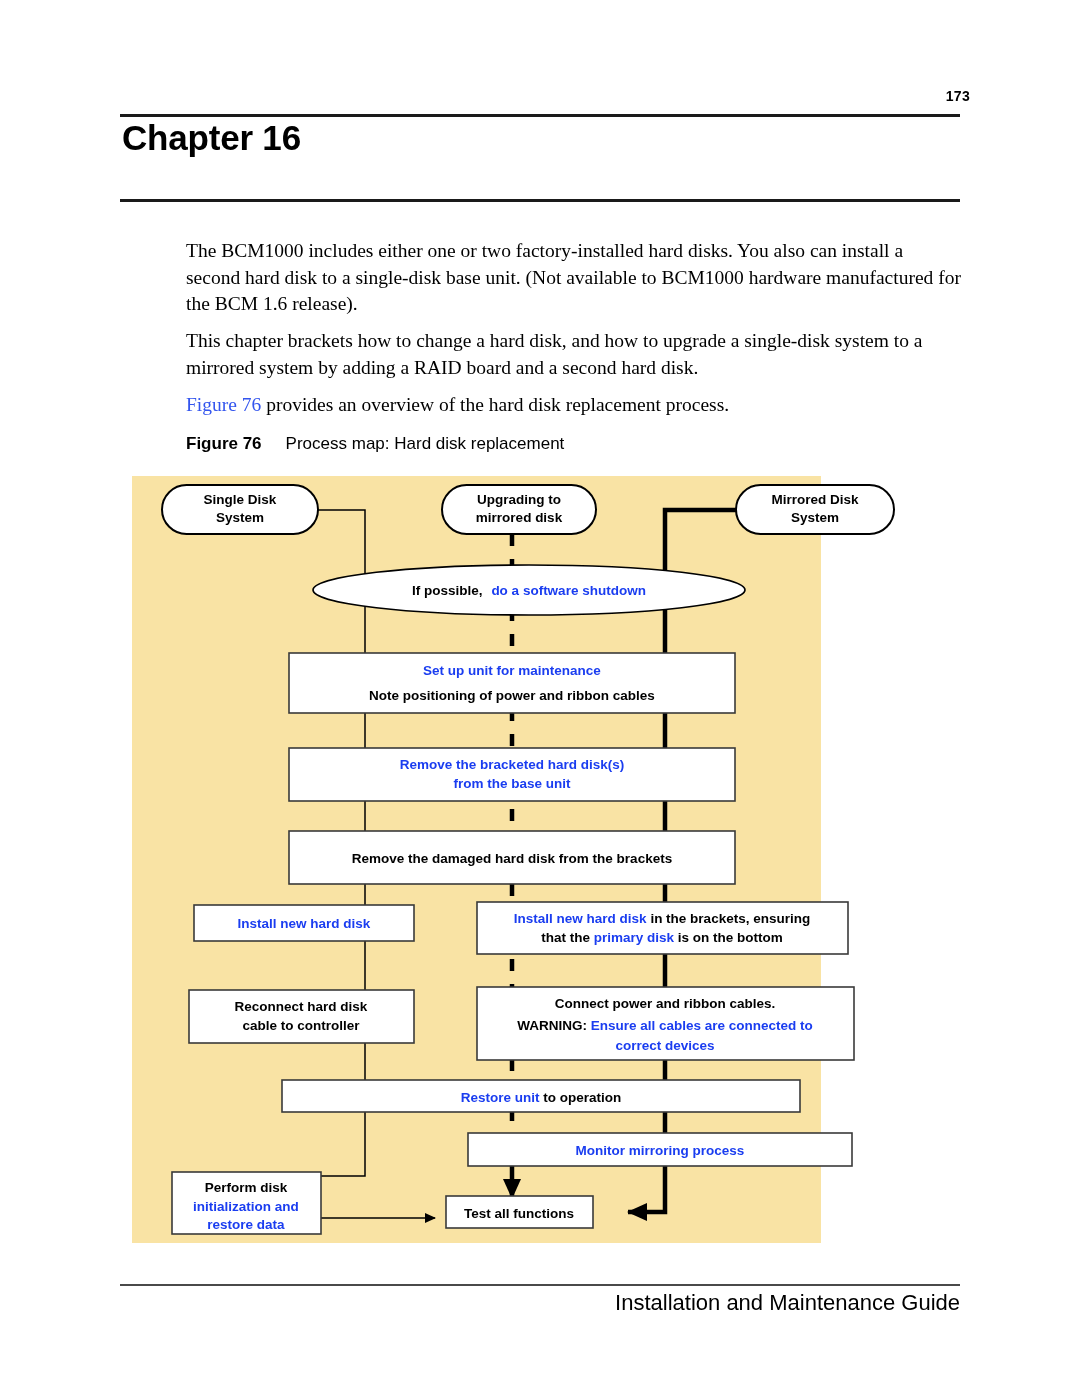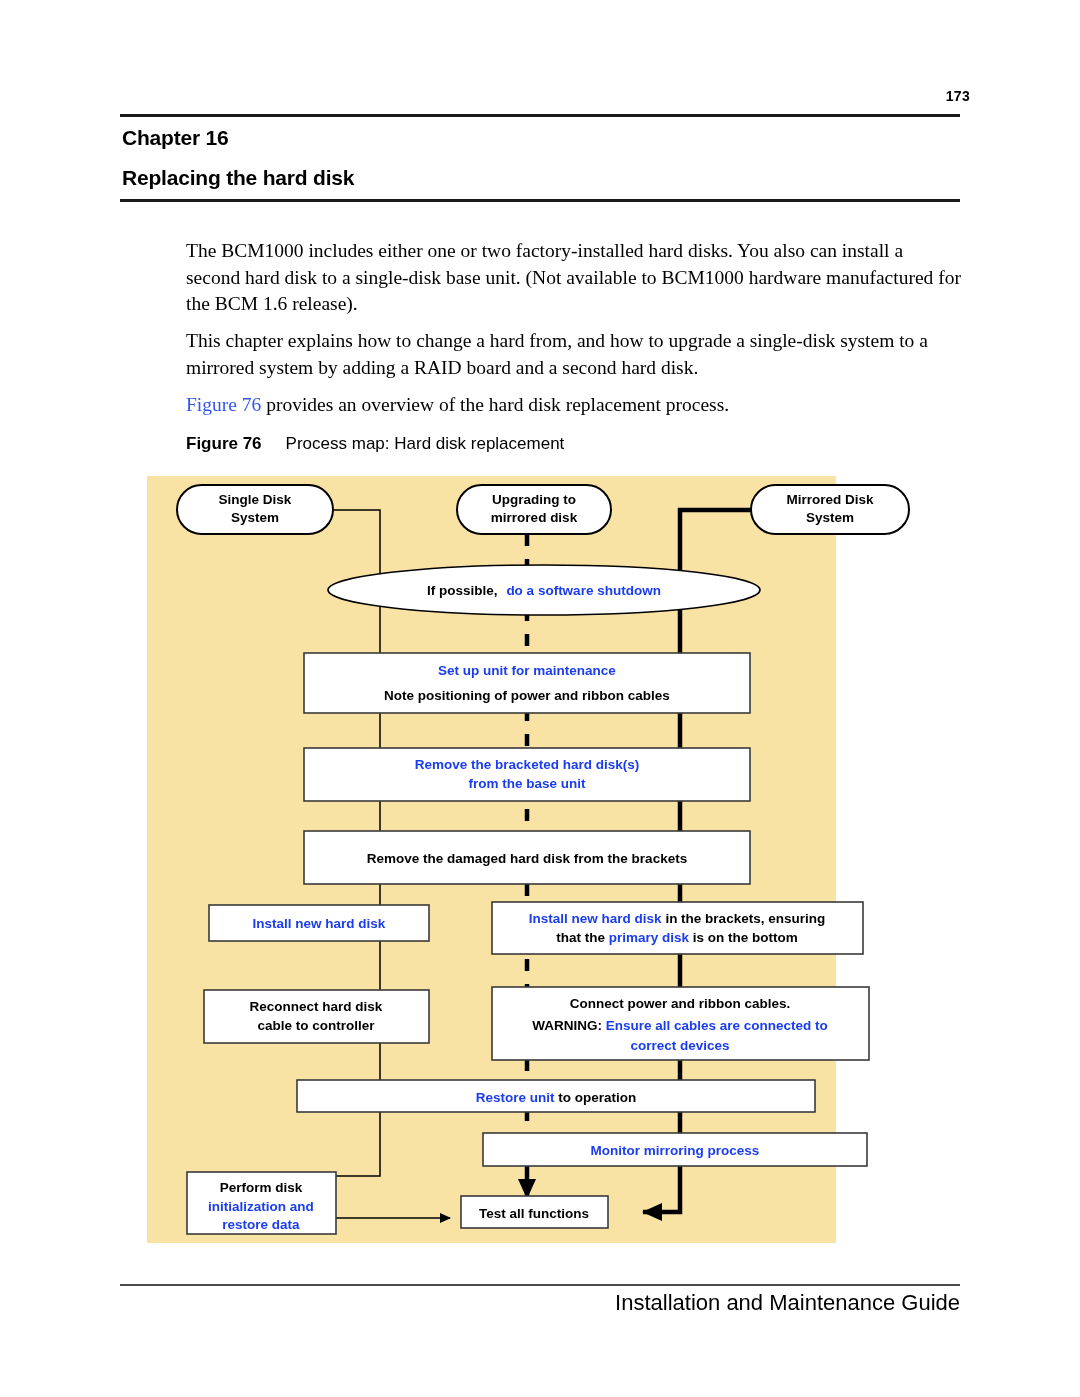--- a/index.html
+++ b/index.html
@@ -55,21 +55,21 @@
   }
 
   
   .chapter-head {
     position: absolute;
     left: 122px;
     top: 118px;
     width: 700px;
     font-family: "Liberation Sans", sans-serif;
     font-weight: bold;
-    font-size: 21px;
+    font-size: 35px;
     line-height: 40px;
     letter-spacing: -0.2px;
   }
   .chapter-head .line2 { display: block; }
 
   
   .body-text {
     position: absolute;
     left: 186px;
     width: 776px;
@@ -93,21 +93,21 @@
   .fig-caption .fignum {
     font-weight: bold;
   }
   .fig-caption .captxt {
     margin-left: 24px;
   }
 
   
   #figure-area {
     position: absolute;
-    left: 147px;
+    left: 132px;
     top: 476px;
     width: 689px;
     height: 767px;
     background: #f9e3a4;
   }
   #flow-svg {
     display: block;
     width: 781px;
     height: 767px;
   }
@@ -163,27 +163,26 @@
 </style>
 </head>
 <body>
 
 <div class="page-number">173</div>
 
 <div class="rule-top"></div>
 
 <div class="chapter-head">
   <span>Chapter 16</span>
-  <span class="line2">Replacing the hard disk</span>
 </div>
 
 <div class="rule-mid"></div>
 
 <div class="body-text" id="para-1">The BCM1000 includes either one or two factory-installed hard disks. You also can install a second hard disk to a single-disk base unit. (Not available to BCM1000 hardware manufactured for the BCM 1.6 release).</div>
-<div class="body-text" id="para-2">This chapter explains how to change a hard from, and how to upgrade a single-disk system to a mirrored system by adding a RAID board and a second hard disk.</div>
+<div class="body-text" id="para-2">This chapter brackets how to change a hard disk, and how to upgrade a single-disk system to a mirrored system by adding a RAID board and a second hard disk.</div>
 <div class="body-text" id="para-3"><span class="figref">Figure 76</span><span> provides an overview of the hard disk replacement process.</span></div>
 
 <div class="fig-caption">
   <span class="fignum">Figure 76</span><span class="captxt">Process map: Hard disk replacement</span>
 </div>
 
 <div id="figure-area" style="background: rgb(249, 227, 164);">
   <svg id="flow-svg" viewBox="0 0 781 767">
     <defs>
       <marker id="arrThin" markerWidth="12" markerHeight="12" refX="10" refY="5" orient="auto" markerUnits="userSpaceOnUse">

